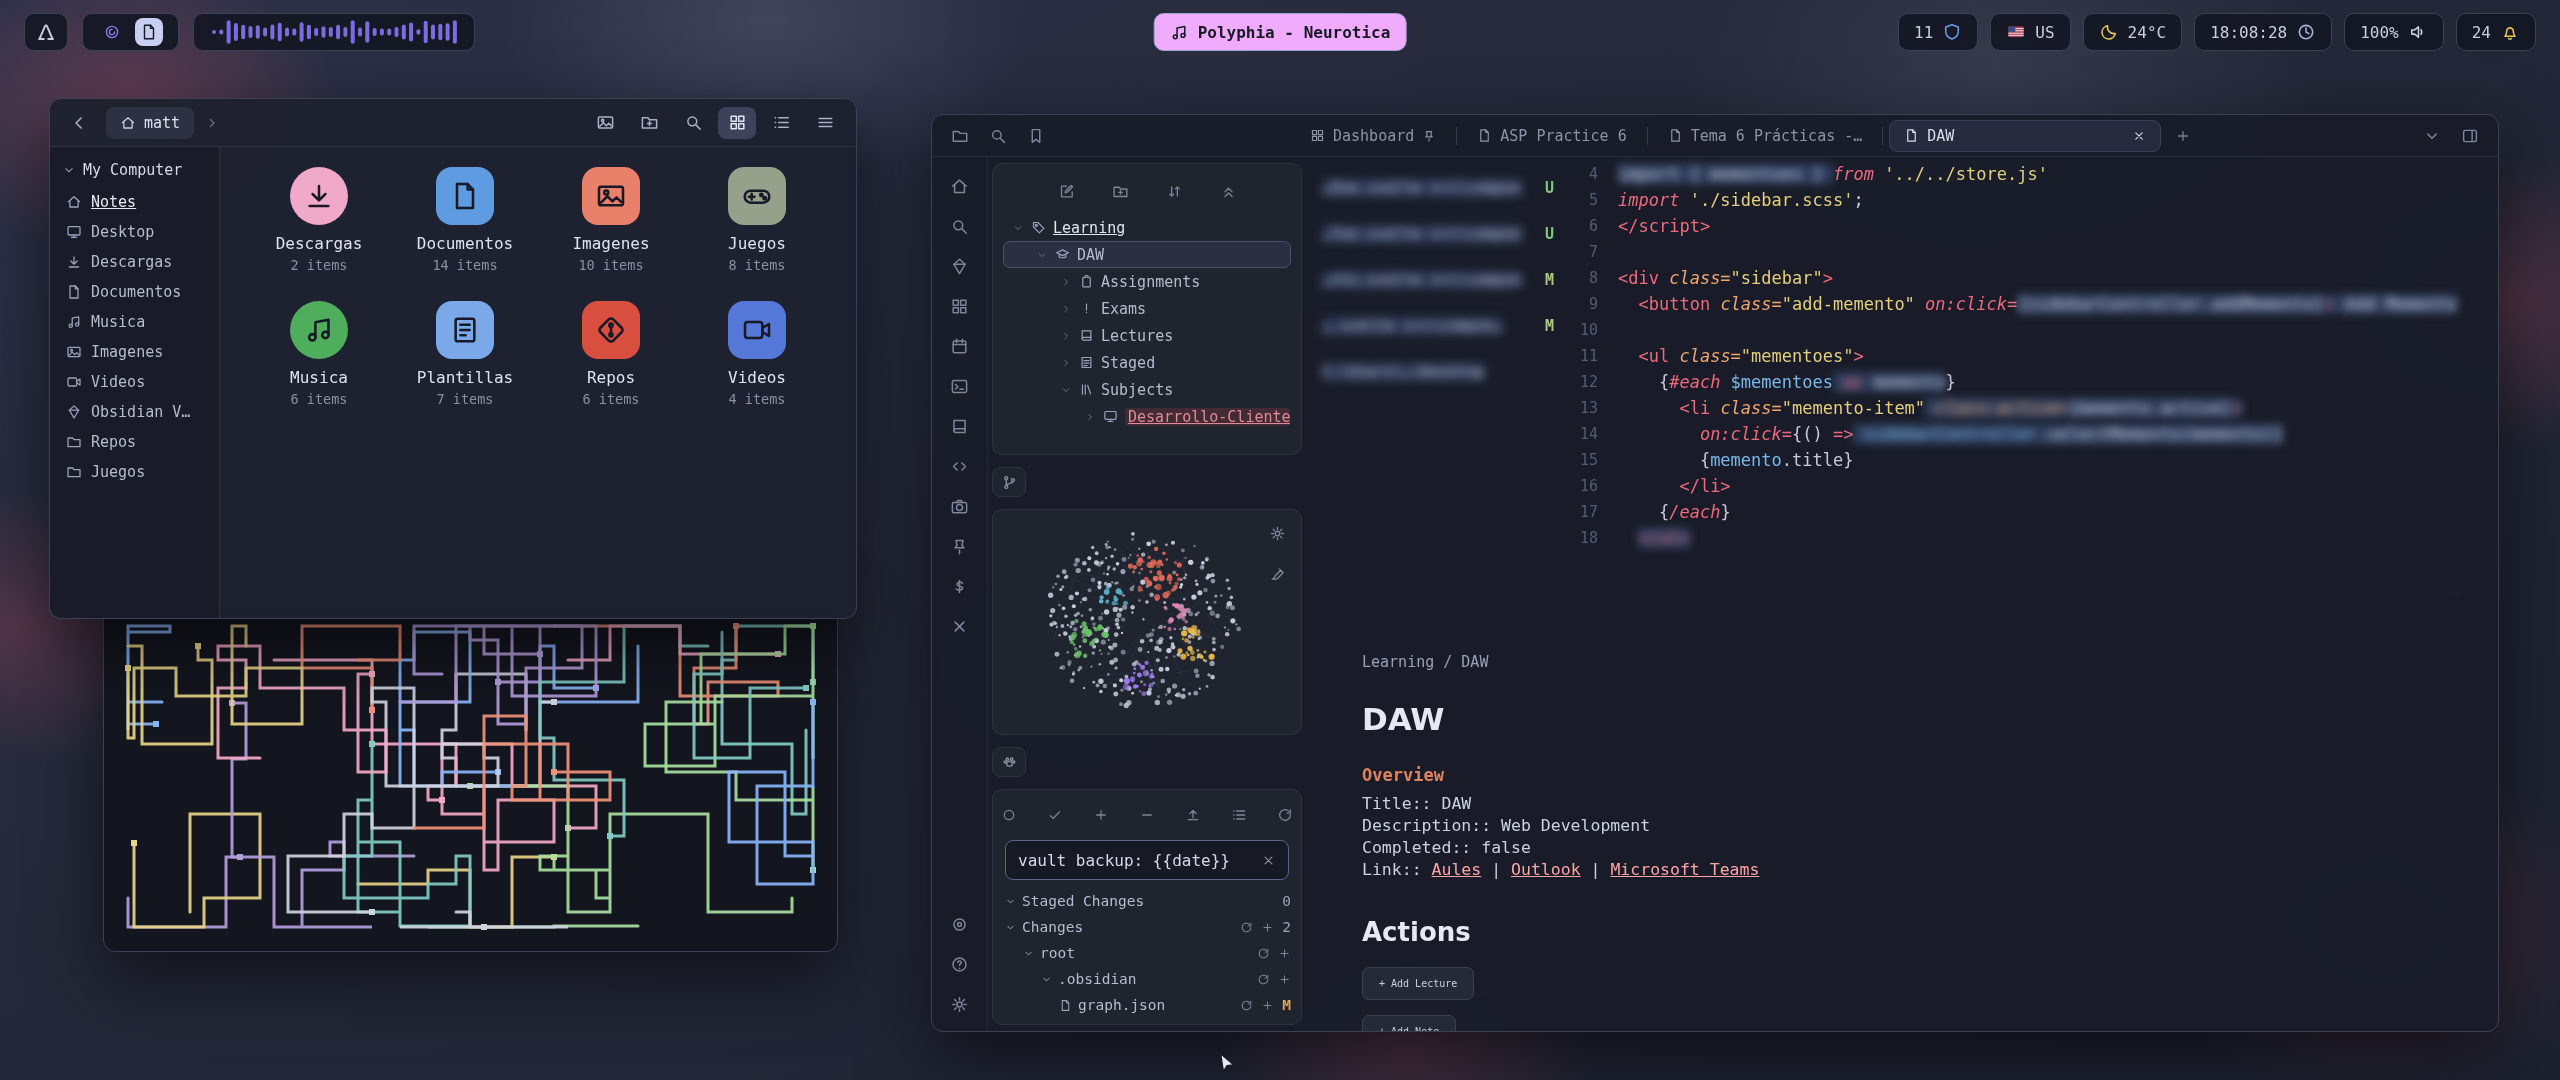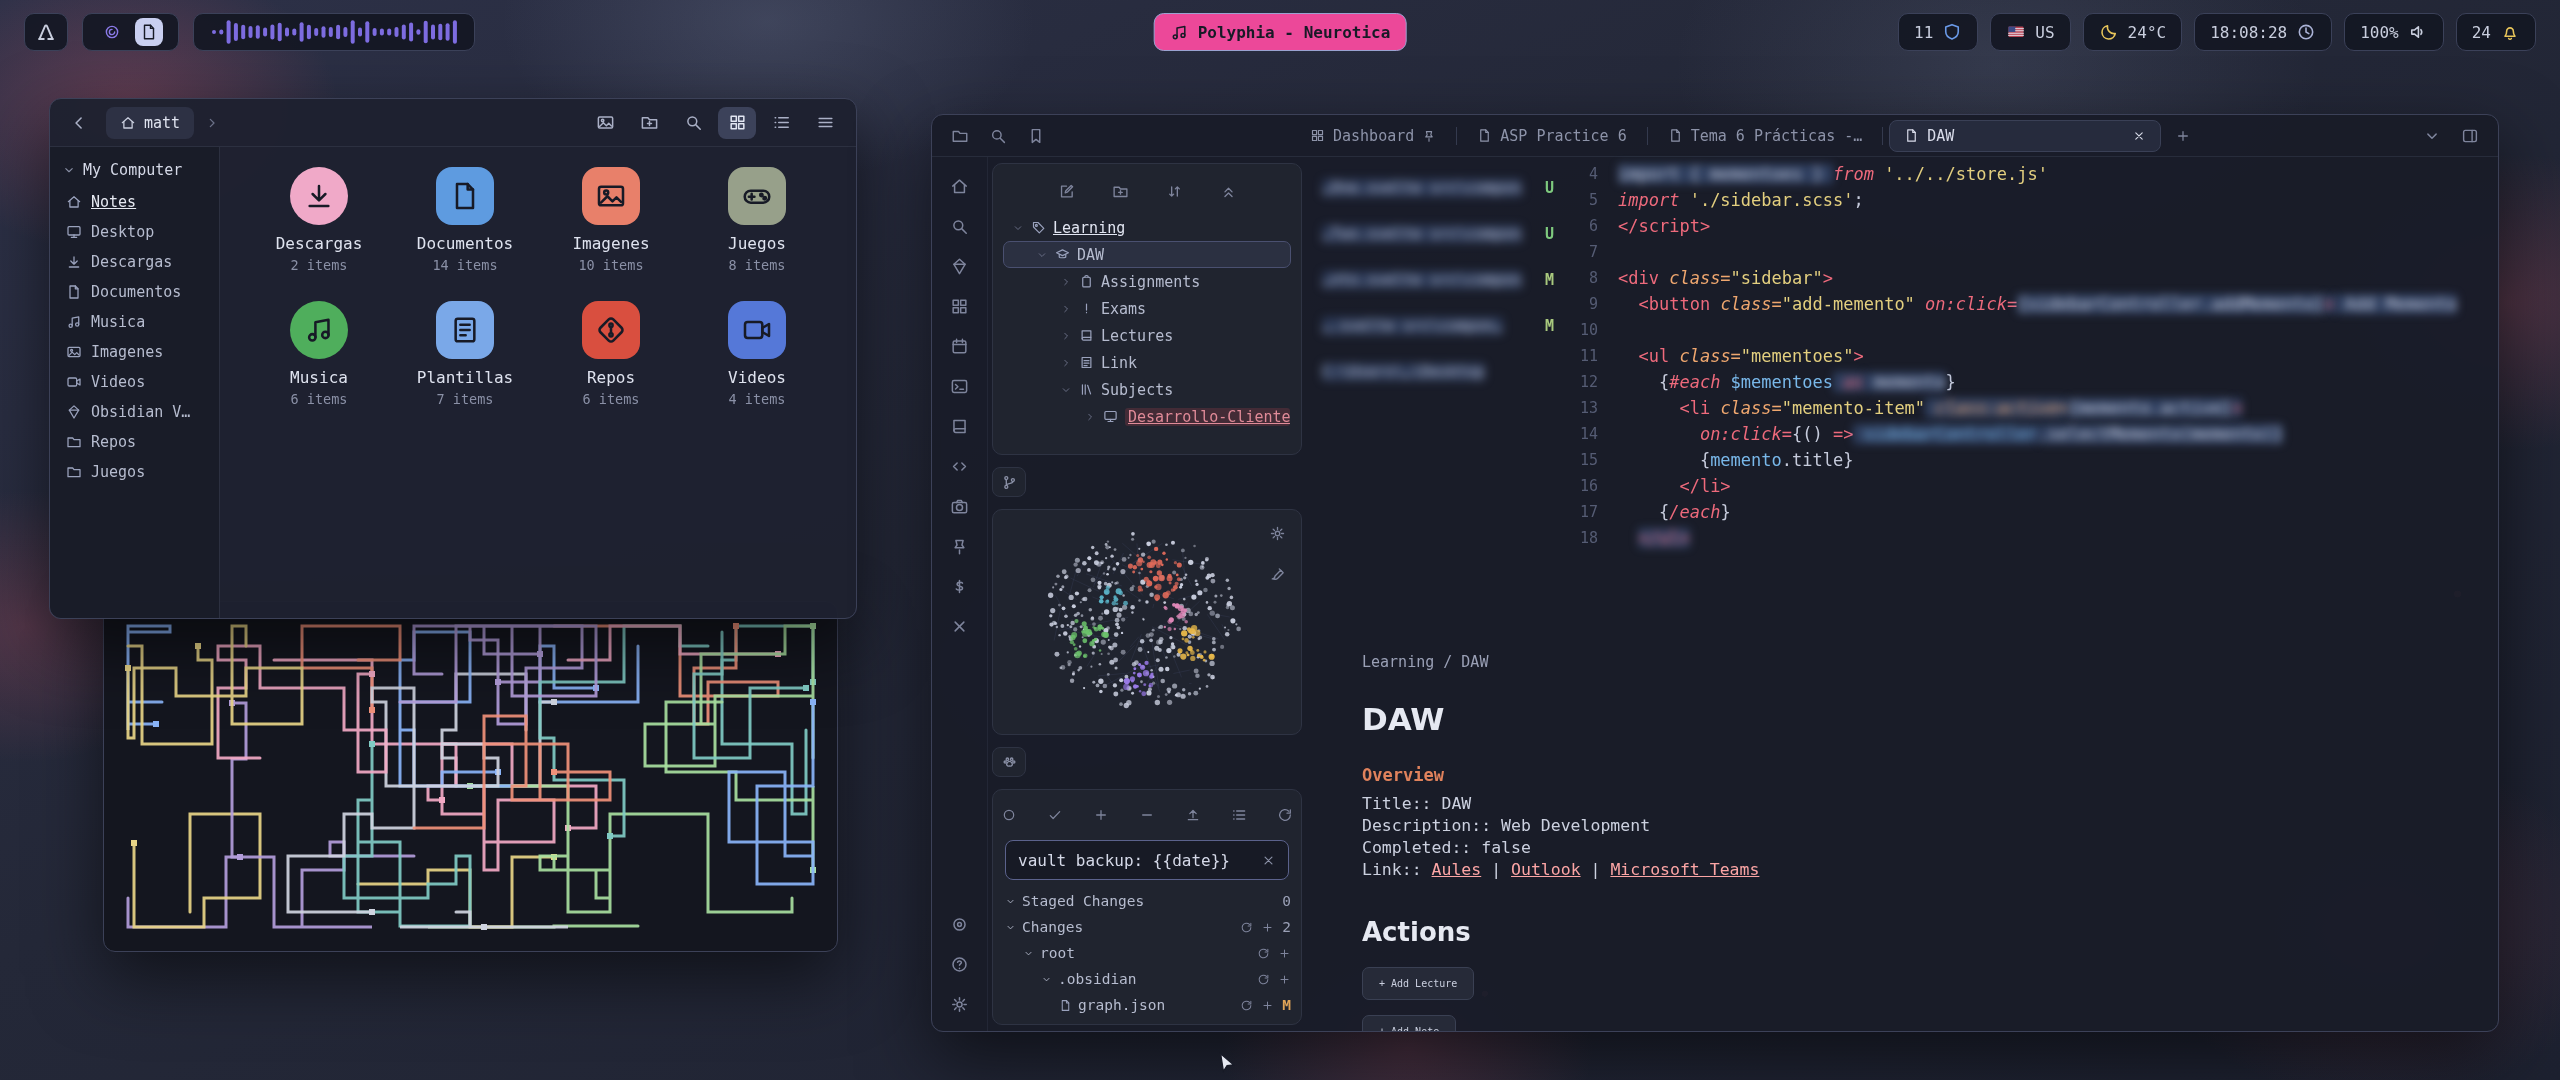--- a/index.html
+++ b/index.html
@@ -19,21 +19,21 @@
     radial-gradient(300px 220px at 55% 97%, rgba(226,92,112,.20), transparent 62%),
     radial-gradient(240px 180px at 42% 62%, rgba(104,114,146,.22), transparent 62%),
     linear-gradient(155deg,#2d3148 0%,#242838 42%,#1d2130 100%);}
   
   #topbar{position:absolute;top:0;left:0;width:100%;height:64px;display:flex;
     align-items:center;padding:0 24px;gap:14px;z-index:50;}
   .pill{display:flex;align-items:center;gap:9px;height:38px;padding:0 15px;
     background:rgba(20,23,35,.92);border:1px solid #3b4159;border-radius:10px;
     color:#c9cede;font-size:16px;}
   .pill.sq{width:44px;justify-content:center;padding:0;}
-  .pill.light{background:#ec4899;border-color:#9aa2d0;color:#171a26;font-weight:bold;}
+  .pill.light{background:#f0abfc;border-color:#9aa2d0;color:#171a26;font-weight:bold;}
   .pill.light svg{stroke:#171a26;}
   .tb-center{position:absolute;left:50%;transform:translateX(-50%);}
   .tb-right{margin-left:auto;display:flex;gap:12px;}
   .pill-ic{display:flex;align-items:center;}
   .ws-dot{width:28px;height:28px;border-radius:8px;display:flex;align-items:center;justify-content:center;color:#8b7ae8;}
   .ws-dot.active{background:#c9cff0;color:#171a26;}
   
   .window{position:absolute;background:rgba(30,33,47,.97);border:1px solid #3c4158;
     border-radius:12px;box-shadow:0 26px 70px rgba(0,0,0,.55);}
   
@@ -883,21 +883,21 @@
               <svg class="ic" width="12" height="12" viewBox="0 0 24 24" fill="none" stroke="currentColor" stroke-width="1.9" stroke-linecap="round" stroke-linejoin="round">
                 <path d="M9.5 6.5l5.5 5.5-5.5 5.5"></path>
               </svg>
             </span>
             <span class="pill-ic">
               <svg class="ic" width="15" height="15" viewBox="0 0 24 24" fill="none" stroke="#9aa2bd" stroke-width="1.9" stroke-linecap="round" stroke-linejoin="round">
                 <path d="M5 4h14v16H5z"></path>
                 <path d="M8 9h8M8 13h8M8 17h5"></path>
               </svg>
             </span>
-            <span class="lbl">Link</span>
+            <span class="lbl">Staged</span>
           </div>
           <div class="tree-row" style="padding-left: 56px;">
             <span class="chev">
               <svg class="ic" width="12" height="12" viewBox="0 0 24 24" fill="none" stroke="currentColor" stroke-width="1.9" stroke-linecap="round" stroke-linejoin="round">
                 <path d="M6.5 9.5L12 15l5.5-5.5"></path>
               </svg>
             </span>
             <span class="pill-ic">
               <svg class="ic" width="15" height="15" viewBox="0 0 24 24" fill="none" stroke="#9aa2bd" stroke-width="1.9" stroke-linecap="round" stroke-linejoin="round">
                 <path d="M5.5 4.5v15M10 4.5v15M13.8 5.2l4.7 13.8"></path>

